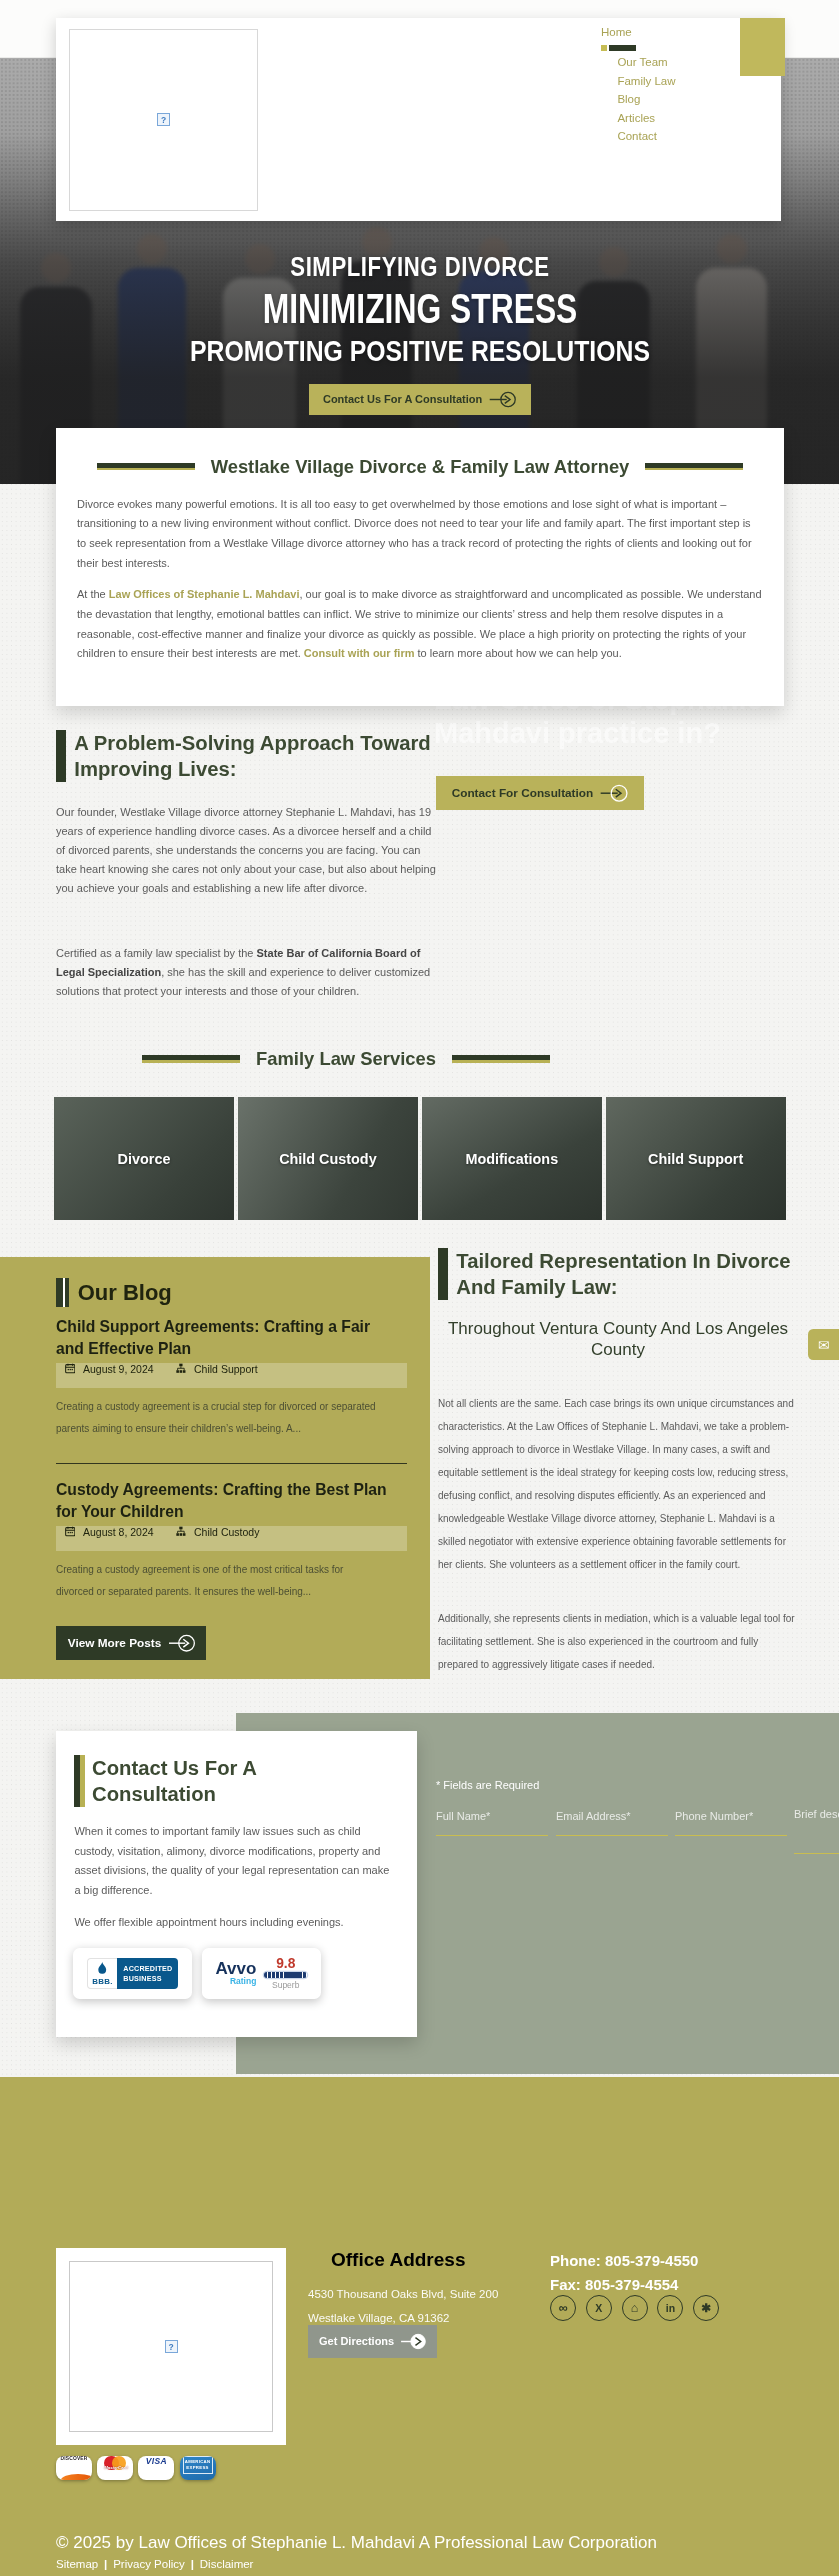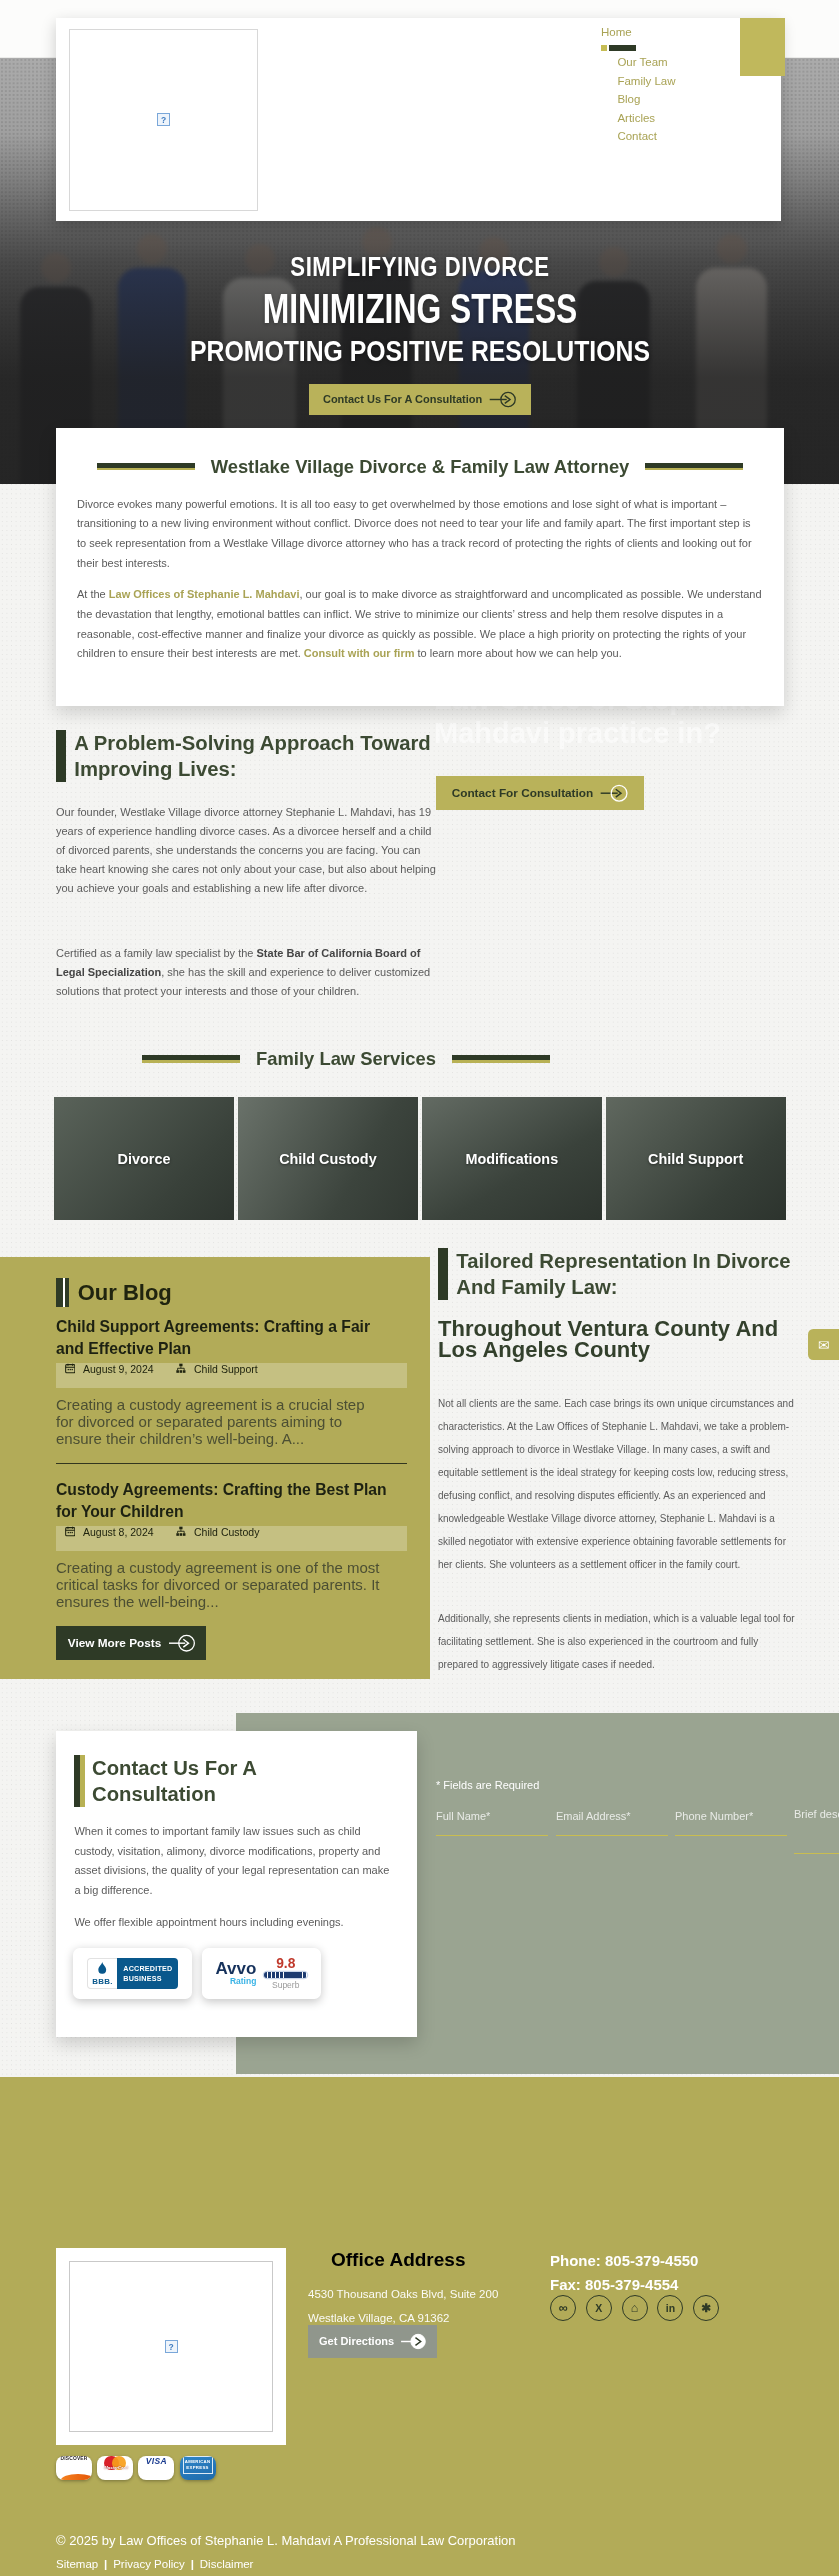--- a/index.html
+++ b/index.html
@@ -83,28 +83,28 @@
   
   #blog-panel { left:0; top:1257px; width:430px; height:422px; background:#b2ab58; z-index:2; }
   #blog-h { position:absolute; left:56px; top:21px; display:flex; gap:9.2px; }
   .bbar { width:12.5px; background:linear-gradient(90deg,#2e3a26 0 7.2px, #fff 7.2px 9.2px, #2e3a26 9.2px 12.5px); flex:none; }
   #blog-h h2 { font-size:22px; color:#20240f; font-weight:700; line-height:29px; }
   .post-title { position:absolute; left:56px; width:344px; font-size:15.7px; line-height:21.7px; color:#1d2112;
                 font-weight:600; cursor:pointer; }
   .meta { position:absolute; left:56px; width:351px; height:25px; background:rgba(255,255,255,.25);
           display:flex; align-items:flex-start; gap:8px; padding:0 8.5px; font-size:10.5px; color:#20240f; }
   .meta .gap { width:6.6px; }
-  .excerpt { position:absolute; left:56px; width:325px; font-size:15px; line-height:17px; color:#4c4f33; }
+  .excerpt { position:absolute; left:56px; width:325px; font-size:10px; line-height:22px; color:#4c4f33; }
   #blog-div { position:absolute; left:56px; top:206px; width:351px; border-top:1px solid #32361f; }
   #viewmore { position:absolute; left:56px; top:369px; background:#2e3a26; color:#fff; font-weight:700;
               font-size:11.8px; padding:7.9px 11.8px; }
 
   
   #tailored { left:438px; top:1248px; width:360px; }
-  #tailored-sub { margin-top:17.7px; font-size:22px; line-height:21.7px; color:#33402c; font-weight:700; }
+  #tailored-sub { margin-top:17.7px; font-size:17px; line-height:21.7px; color:#33402c; font-weight:400;text-align:center; }
   #tailored .tp { margin-top:31px; font-size:10px; line-height:23px; color:#5b5b5b; }
   #contact-fab { left:808px; top:1329px; width:31.5px; height:31px; background:#b9b25a; border-radius:5.2px 0 0 5.2px;
                  display:flex; align-items:center; justify-content:center; color:#fff; font-size:13.8px; cursor:pointer; z-index:5; }
 
   
   #sage { left:236px; top:1713px; width:604px; height:361px; background:#9aa491; }
   #contact-card { left:56px; top:1731px; width:361px; height:306px; background:#fff;
                   box-shadow:0 6.6px 17px rgba(0,0,0,.18); z-index:2; }
   #contact-h { position:absolute; left:18.4px; top:23.6px; width:289px; display:flex; gap:7.2px; }
   #contact-p1 { position:absolute; left:18.4px; top:91px; width:319px; }
@@ -155,21 +155,21 @@
          background:linear-gradient(90deg,#f48120,#e35205); border-radius:50%; }
   .mc-circles { position:relative; width:22px; height:14.4px; }
   .mc-circles i { position:absolute; width:14.4px; height:14.4px; border-radius:50%; }
   .mc-red { left:0; background:#d9222a; } .mc-or { left:7.9px; background:#f79e1b; opacity:.92; }
   .mc-label { position:absolute; width:100%; text-align:center; top:8.5px; font-size:4.3px; font-style:italic;
               font-weight:700; color:#fff; text-shadow:0 0 1.3px #7a1111; z-index:2; }
   .pay-visa span { font-size:8.5px; font-weight:800; font-style:italic; color:#1a3b8f; letter-spacing:0.3px; }
   .pay-amex { background:linear-gradient(160deg,#2f86c9,#1f6bab); }
   .pay-amex span { border:0.7px solid rgba(255,255,255,.85); color:#fff; font-size:4.3px; font-weight:800;
                    text-align:center; padding:2px 1.3px; line-height:1.4; letter-spacing:0.3px; width:30px; }
-  #copy { position:absolute; left:56px; top:456px; color:#fff; font-size:13px; }
+  #copy { position:absolute; left:56px; top:456px; color:#fff; font-size:17px; }
   #flinks { position:absolute; left:56px; top:481px; color:#fff; font-size:11.5px; display:flex; gap:5.9px; }
   #flinks .flink { cursor:pointer; }
   #flinks .sep { font-weight:700; }
 
   svg.icon { display:block; }
 </style>
 </head>
 <body>
 
 <div class="page">

